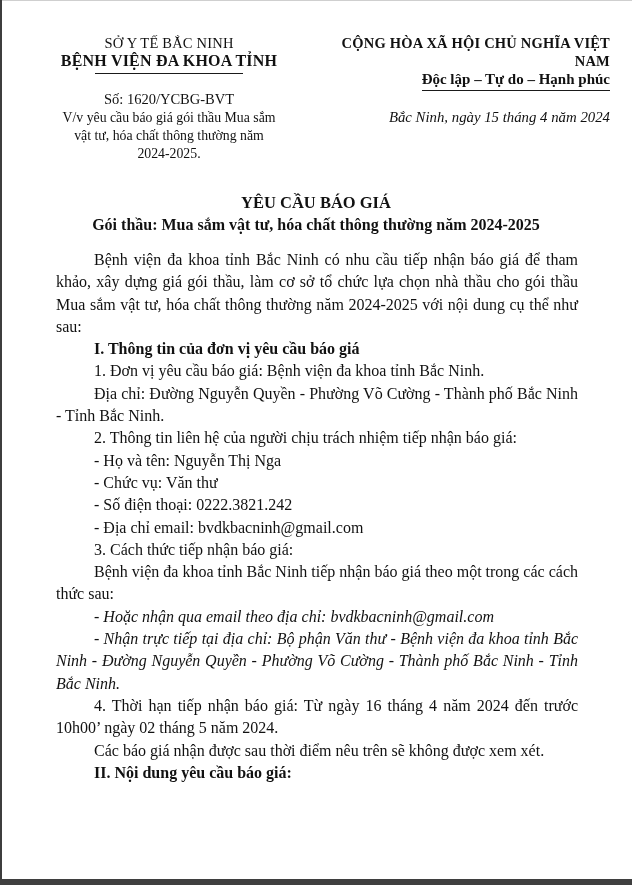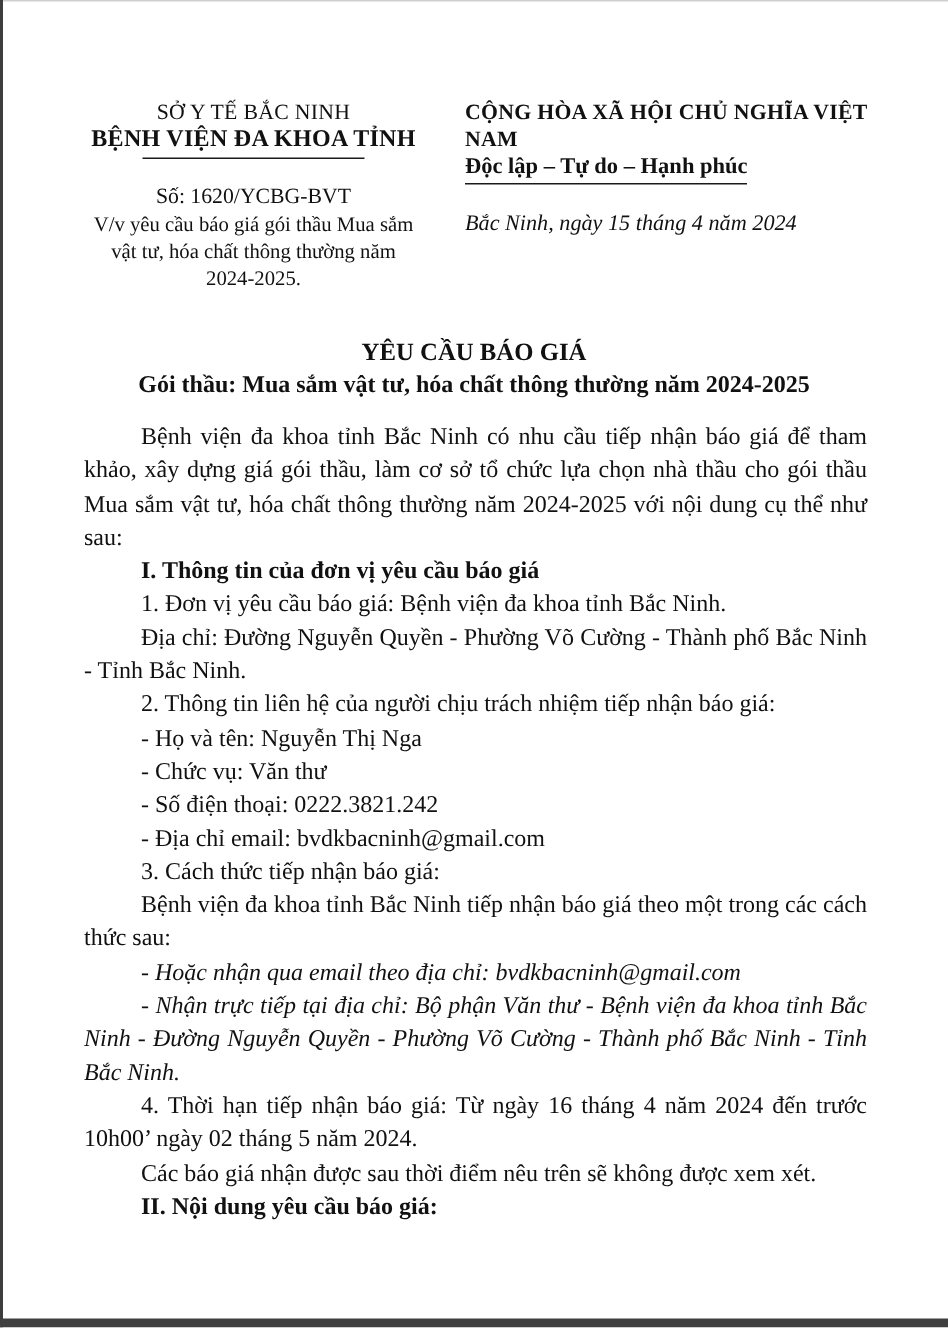--- a/index.html
+++ b/index.html
@@ -12,23 +12,23 @@
     color:#111111;
   }
   
   .edge-left   { position:absolute; left:0; top:0; width:2px; height:885px; background:#3d3d3d; }
   .edge-bottom { position:absolute; left:0; bottom:0; width:632px; height:6px; background:#3f3f3f; }
   .edge-top    { position:absolute; left:0; top:0; width:632px; height:1px; background:#cfcfcf; }
 
   .page { position:absolute; left:0; top:0; width:632px; height:885px; }
 
   
-  .header { display:flex; padding-top:66px; }
+  .header { display:flex; padding-top:34px; }
   .header-left  { width:270px; margin-left:34px; text-align:center; }
-  .header-right { width:300px; margin-left:6px; text-align:left;font-family:Liberation Serif, serif; }
+  .header-right { width:300px; margin-left:6px; text-align:right;font-family:Liberation Serif, serif; }
 
   .org-parent { font-size:14.5px; line-height:18px; letter-spacing:.2px; }
   .org-name   { font-size:16px; font-weight:bold; line-height:18px; letter-spacing:.2px; }
   .org-rule   { width:148px; border-top:1.6px solid #1a1a1a; margin:3px auto 0 auto; }
   .doc-number { font-size:14.5px; margin-top:16px; line-height:18px; }
   .doc-subject{ font-size:13.8px; line-height:18px; width:224px; margin:1px auto 0 auto; }
 
   .nat-line1  { font-size:14.5px; font-weight:bold; line-height:18px; letter-spacing:.2px; }
   .nat-line2  { font-size:15px; font-weight:bold; line-height:19px; display:inline-block;
                 border-bottom:1.6px solid #1a1a1a; padding-bottom:1px; }

